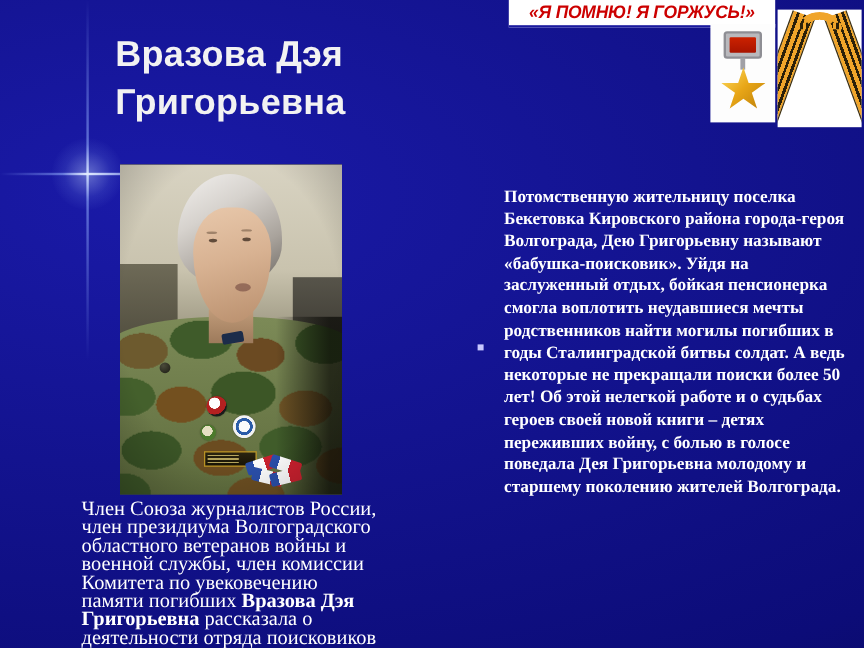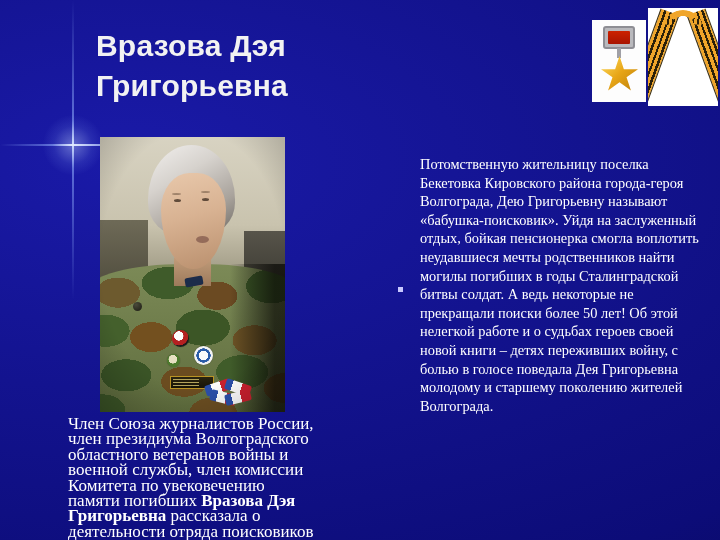--- a/index.html
+++ b/index.html
@@ -389,20 +389,21 @@
   #caption b { font-weight: bold; }
 
   
   #body-block {
     position: absolute;
     left: 398px;
     top: 155px;
     width: 312px;
     display: flex;
     align-items: center;
+    font-weight: bold;
   }
   #body-bullet {
     flex: 0 0 auto;
     width: 5px;
     height: 5px;
     background: #c8c8ff;
     margin-top: 8px;
     margin-right: 17px;
   }
   #body-text {
@@ -417,20 +418,23 @@
 <body>
 
 <div id="slide">
 
   <div class="flare-glow"></div>
   <div class="flare-v"></div>
   <div class="flare-h"></div>
 
   <div id="title">Вразова Дэя Григорьевна</div>
 
+  <div id="banner">
+    <span id="banner-text">«Я ПОМНЮ! Я ГОРЖУСЬ!»</span>
+  </div>
 
   <div id="medal">
     <div class="medal-bar">
       <div class="medal-bar-inner"></div>
     </div>
     <div class="medal-link"></div>
     <div class="medal-star"></div>
   </div>
 
   <div id="ribbon">

